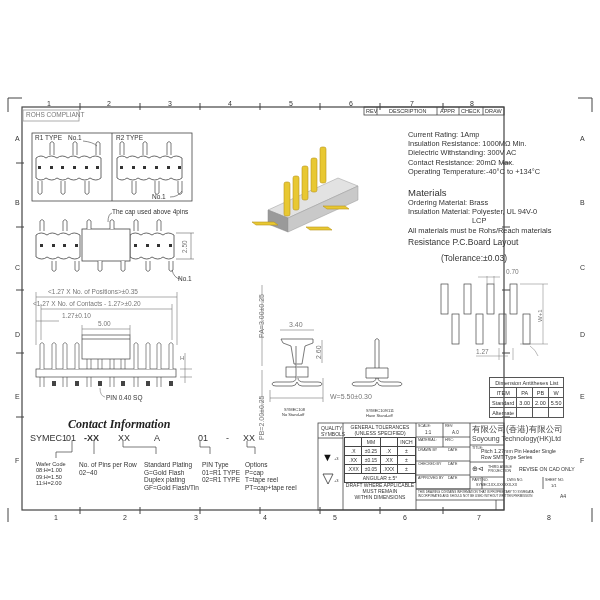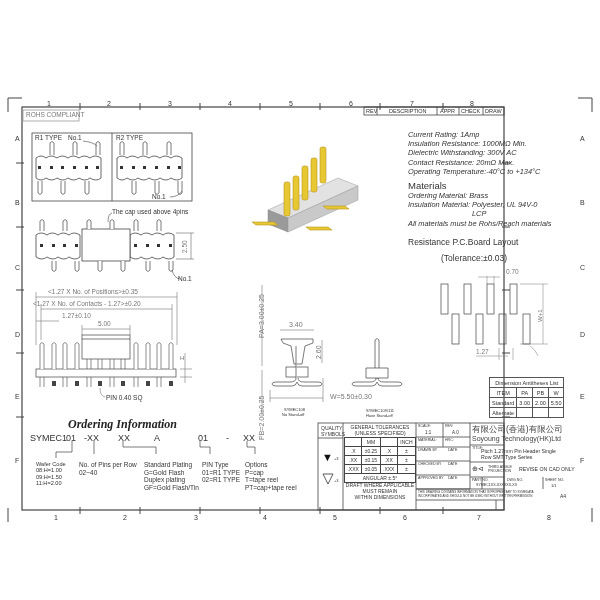--- a/index.html
+++ b/index.html
@@ -1,21 +1,21 @@
 <!DOCTYPE html>
 <html><head>
 <meta charset="utf-8">
 <style>
   html,body{margin:0;padding:0;background:#fff;}
   body{width:600px;height:600px;position:relative;overflow:hidden;font-family:"Liberation Sans",sans-serif;color:#333;}
   .abs{position:absolute;}
   .t{position:absolute;white-space:nowrap;line-height:1;}
   svg{position:absolute;left:0;top:0;}
   .gray{color:#777;}
-  .spec{font-size:7.4px;line-height:9.2px;color:#333;font-style:italic;}
+  .spec{font-size:7.4px;line-height:9.2px;color:#333;}
   .spec-h{font-size:9.5px;color:#333;}
   table{border-collapse:collapse;}
   .tol td{border:0.6px solid #444;font-size:5px;padding:0 2px;height:8px;text-align:center;color:#333;}
   .dim td{border:0.6px solid #555;font-size:5.5px;padding:0 2px;height:9px;text-align:center;color:#333;}
   .ord{font-size:9px;color:#333;}
   .ordsmall{font-size:5.6px;line-height:6.4px;color:#333;}
 </style>
 </head>
 <body>
 
@@ -269,21 +269,21 @@
   <span class="t" style="left:461px;top:109px;font-size:5.5px;">CHECK</span>
   <span class="t" style="left:485px;top:109px;font-size:5.5px;">DRAW</span>
 </div>
 
 <div class="abs" style="left:408px;top:130px;">
   <div class="spec">Current Rating:  1Amp</div>
   <div class="spec">Insulation Resistance:  1000MΩ Min.</div>
   <div class="spec">Dielectric Withstanding:  300V AC</div>
   <div class="spec">Contact Resistance:  20mΩ Max.</div>
   <div class="spec">Operating Temperature:-40°C to +134°C</div>
-  <div class="spec-h" style="margin-top:4px;">Materials</div>
+  <div class="spec-h" style="margin-top:11px;">Materials</div>
   <div class="spec">Ordering Material: Brass</div>
   <div class="spec">Insulation Material: Polyester, UL 94V-0</div>
   <div class="spec" style="padding-left:64px;">LCP</div>
   <div class="spec">All materials must be Rohs/Reach materials</div>
 </div>
 
 <span class="t" style="left:35px;top:135px;font-size:6.5px;">R1  TYPE</span>
 <span class="t" style="left:68px;top:135px;font-size:6.5px;">No.1</span>
 <span class="t" style="left:116px;top:135px;font-size:6.5px;">R2  TYPE</span>
 <span class="t" style="left:152px;top:194px;font-size:6.5px;">No.1</span>
@@ -333,25 +333,25 @@
   </tr>
   <tr>
     <td>Alternate</td>
     <td></td>
     <td></td>
     <td></td>
   </tr>
 </tbody>
   </table>
 
-<span class="t" style="left:68px;top:418px;font-size:12px;font-family:'Liberation Serif',serif;font-weight:bold;font-style:italic;color:#222;">Ordering Information</span>
+<span class="t" style="left:68px;top:418px;font-size:12px;font-family:'Liberation Serif',serif;font-weight:bold;font-style:italic;color:#222;">Contact Information</span>
 <div>
   <span class="t ord" style="left:30px;top:434px;">SYMEC1</span>
   <span class="t ord" style="left:66px;top:434px;">01</span>
-  <span class="t ord" style="left:84px;top:434px;">-XX</span>
+  <span class="t ord" style="left:84px;top:434px;font-weight:bold;">-XX</span>
   <span class="t ord" style="left:118px;top:434px;">XX</span>
   <span class="t ord" style="left:154px;top:434px;">A</span>
   <span class="t ord" style="left:198px;top:434px;">01</span>
   <span class="t ord" style="left:226px;top:434px;">-</span>
   <span class="t ord" style="left:243px;top:434px;">XX</span>
 </div>
 <div class="abs ordsmall" style="left:36px;top:461px;">
   <div>Wafer Code</div>
   <div>08:H=1.00</div>
   <div>09:H=1.50</div>

